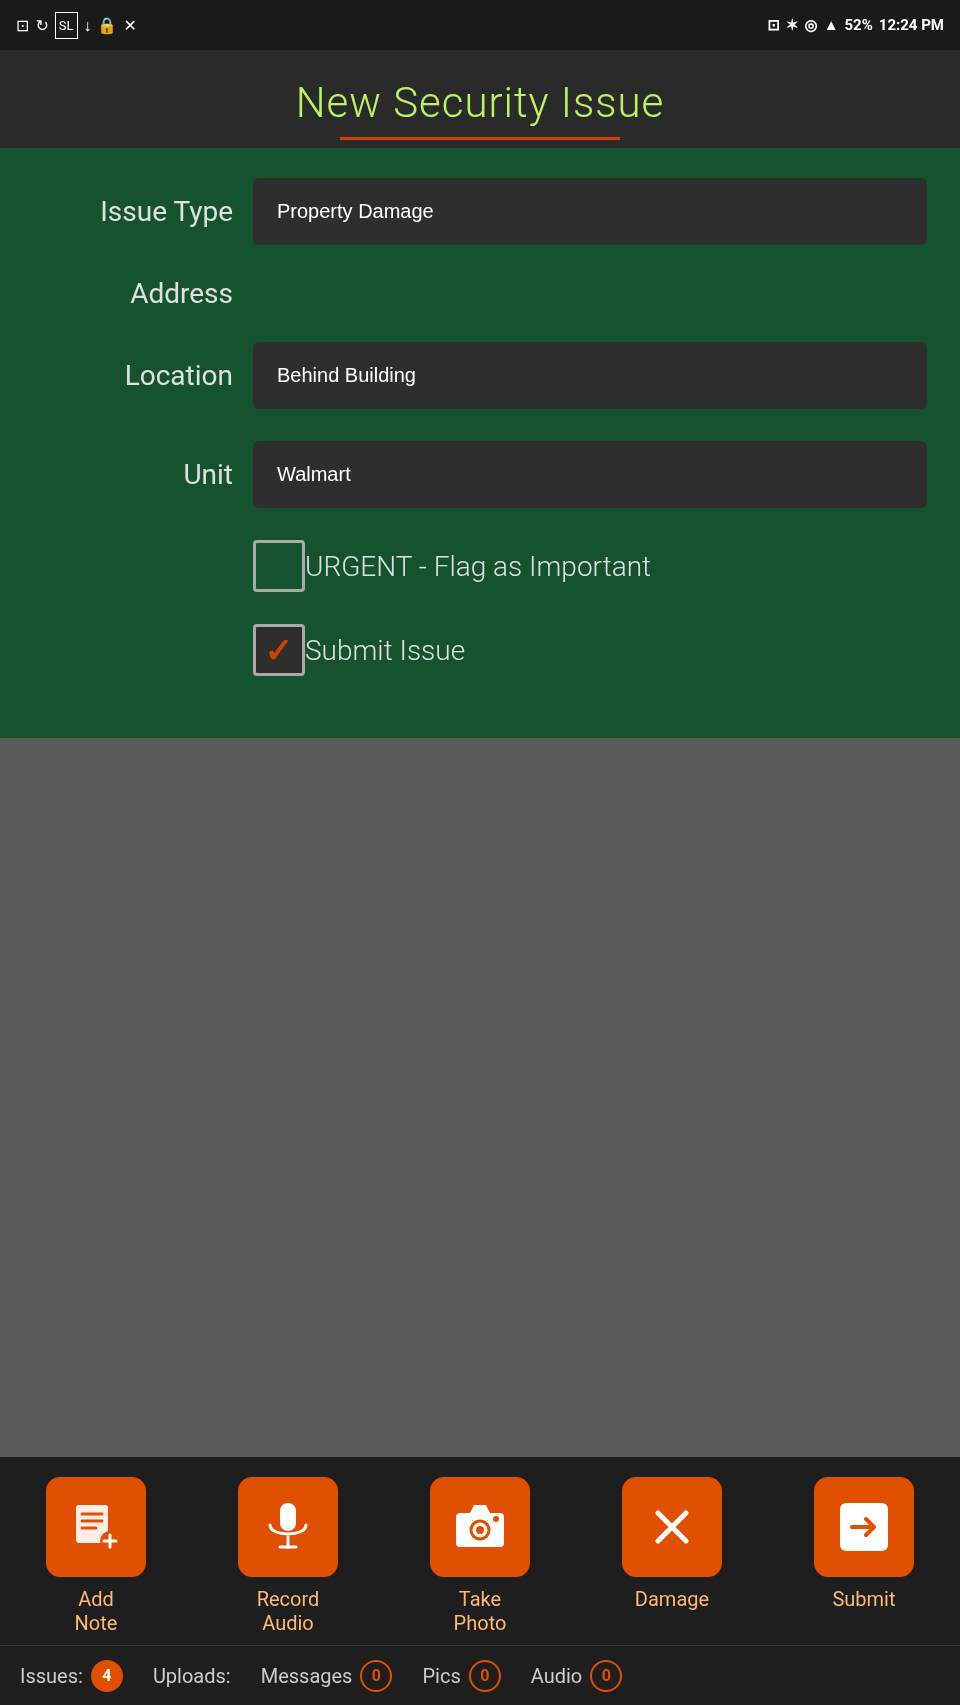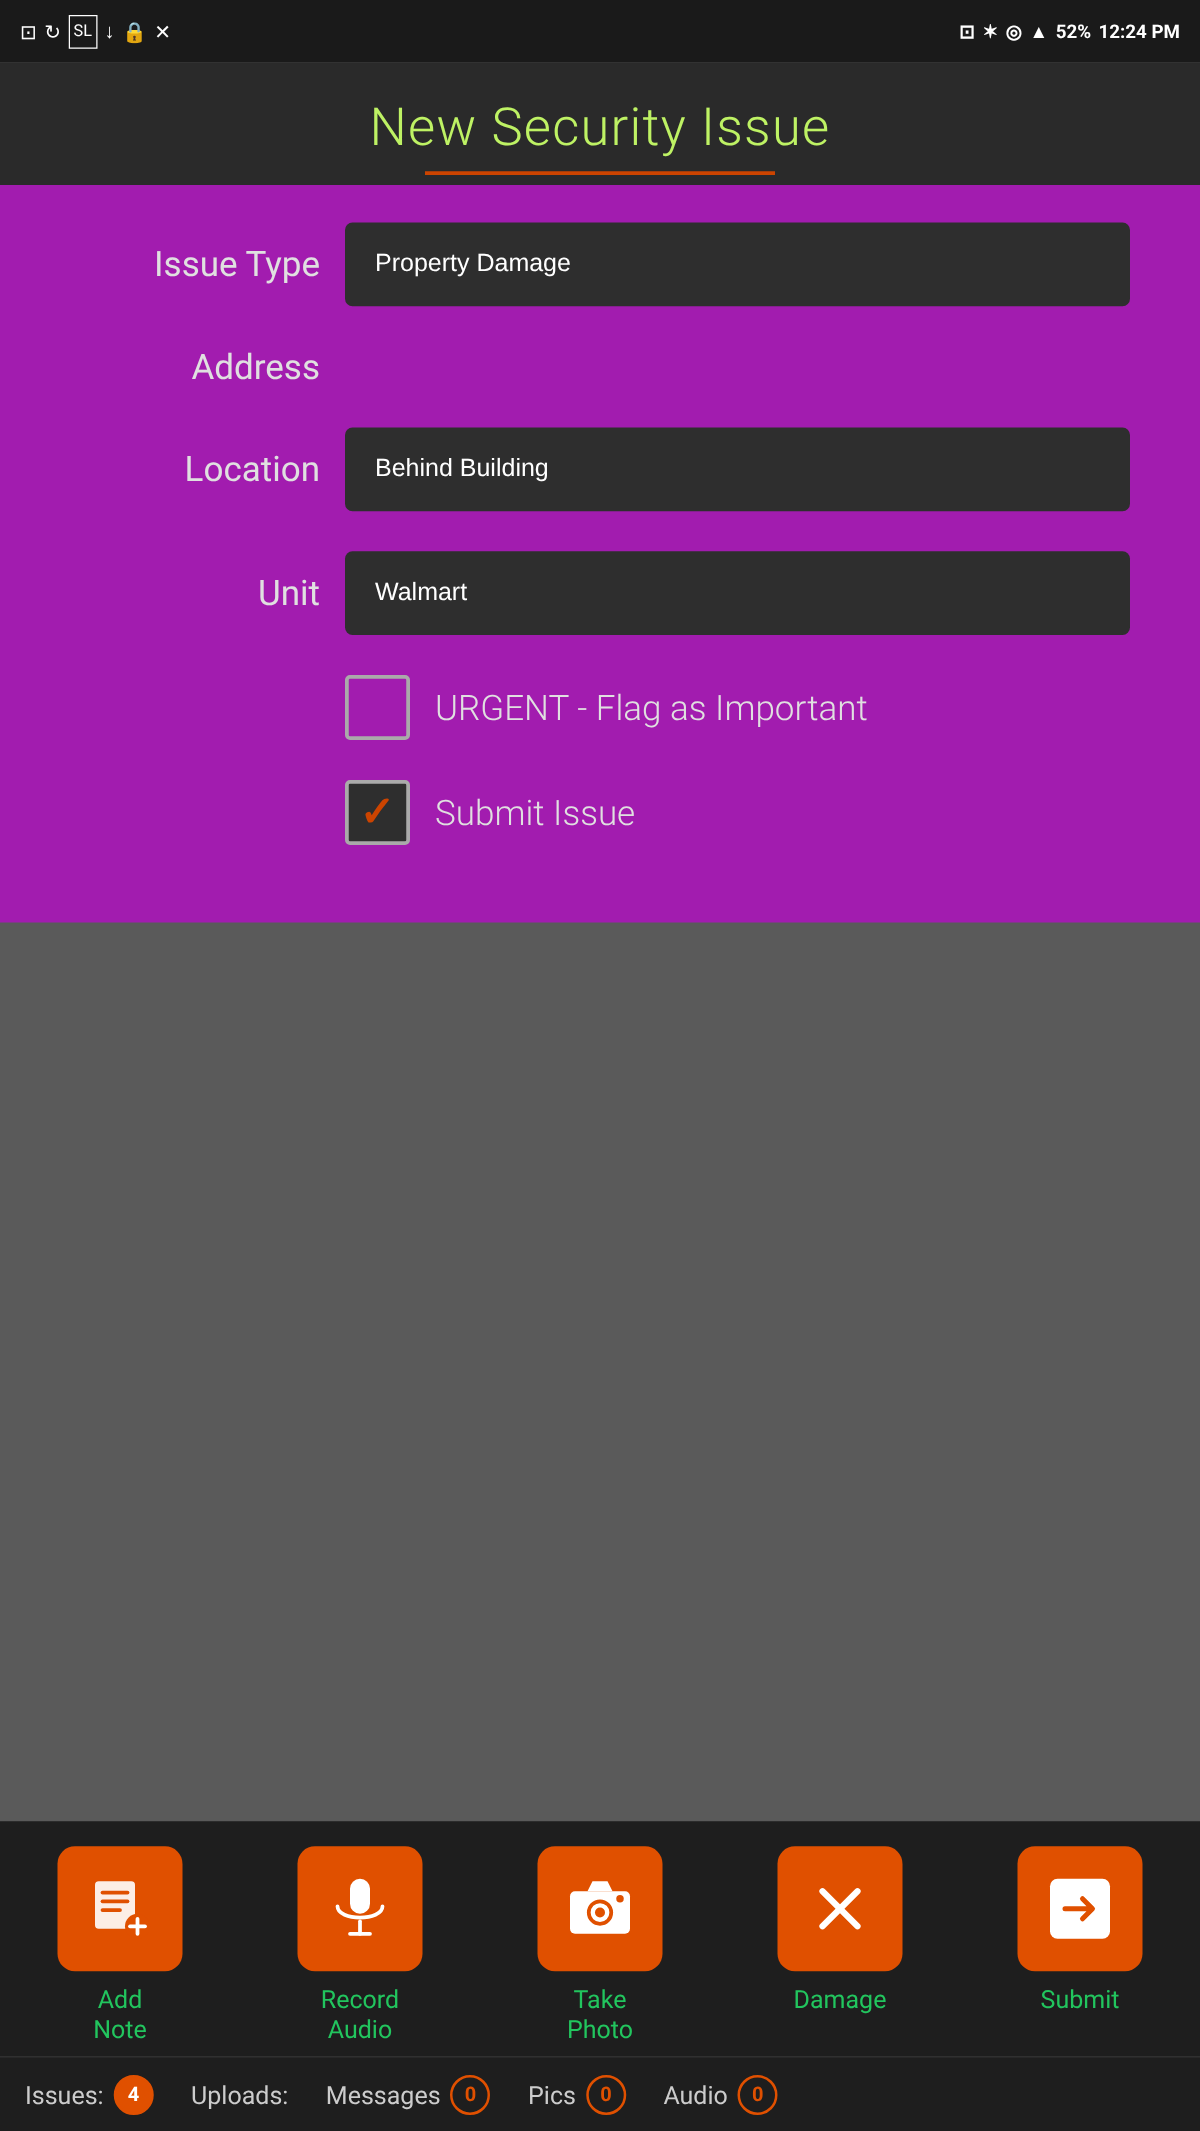--- a/index.html
+++ b/index.html
@@ -54,22 +54,22 @@
     }
     .header-underline {
       width: 280px;
       height: 3px;
       background: #cc4400;
       margin: 10px auto 0 auto;
     }
 
     
     .main-content {
-      background: #a21caf;
-      padding: 30px 56px;
+      background: #14532d;
+      padding: 30px 33px;
       flex: 1;
     }
 
     
     .form-row {
       display: flex;
       align-items: center;
       margin-bottom: 32px;
     }
     .form-label {
@@ -97,21 +97,20 @@
 
     
     .checkbox-section {
       padding-left: 220px;
       margin-bottom: 0;
     }
     .checkbox-row {
       display: flex;
       align-items: center;
       margin-bottom: 32px;
-      gap: 20px;
     }
     .checkbox-box {
       width: 52px;
       height: 52px;
       border: 3px solid #aaa;
       background: transparent;
       border-radius: 4px;
       display: flex;
       align-items: center;
       justify-content: center;
@@ -159,21 +158,21 @@
       background: #e05000;
       border-radius: 14px;
       display: flex;
       align-items: center;
       justify-content: center;
     }
     .toolbar-icon-wrap.cancel-icon-wrap {
       background: #e05000;
     }
     .toolbar-label {
-      color: #22c55e;
+      color: #fdba74;
       font-size: 20px;
       text-align: center;
       line-height: 1.2;
     }
 
     
     .toolbar-icon-wrap svg {
       width: 56px;
       height: 56px;
     }

